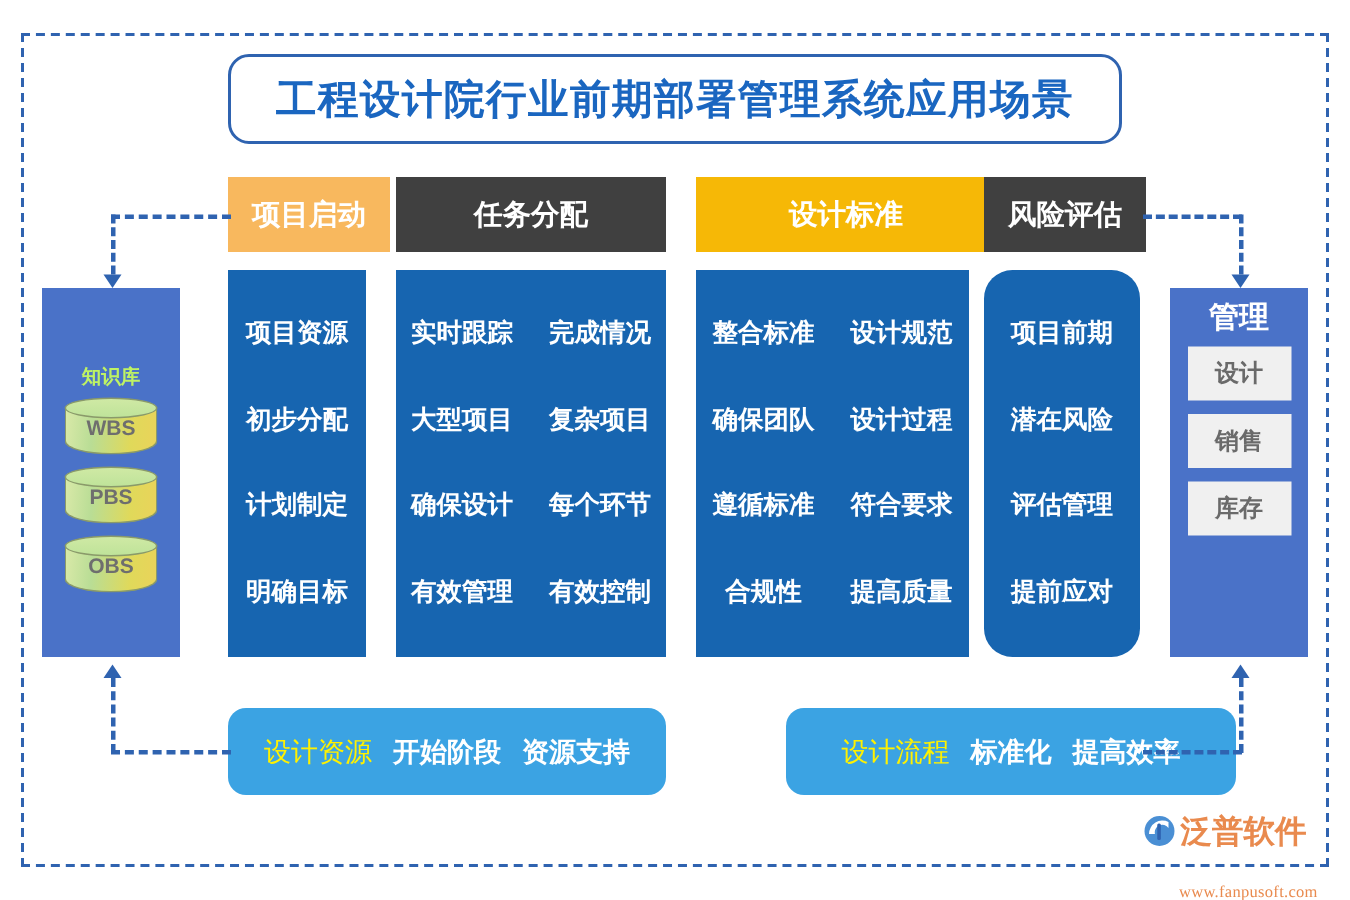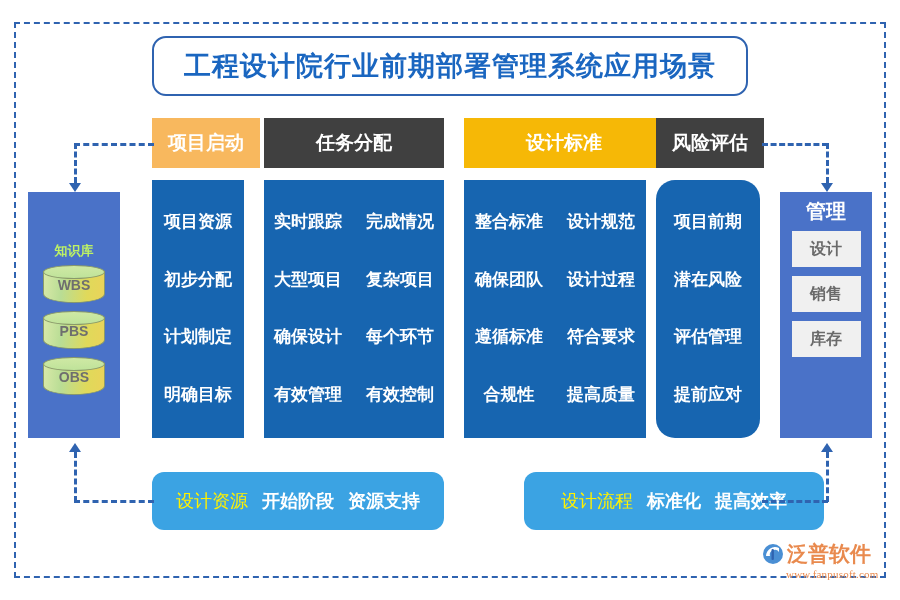--- a/index.html
+++ b/index.html
@@ -184,21 +184,21 @@
     border-left: 6px solid transparent;
     border-right: 6px solid transparent;
     border-bottom: 9px solid #2f63b0;
   }
 
   
   .logo {
     position: absolute;
     left: 762px; top: 540px;
     width: 130px; height: 48px;
-    display: flex; flex-direction: column; align-items: flex-start;
+    display: flex; flex-direction: column; align-items: flex-start; gap: 21px;
   }
   .logo-row { display: flex; align-items: center; gap: 3px; }
   .logo-mark {
     width: 22px; height: 22px;
     position: relative;
   }
   .logo-name {
     font-size: 21px; font-weight: bold;
     color: #e98a4e;
     letter-spacing: 0px;

